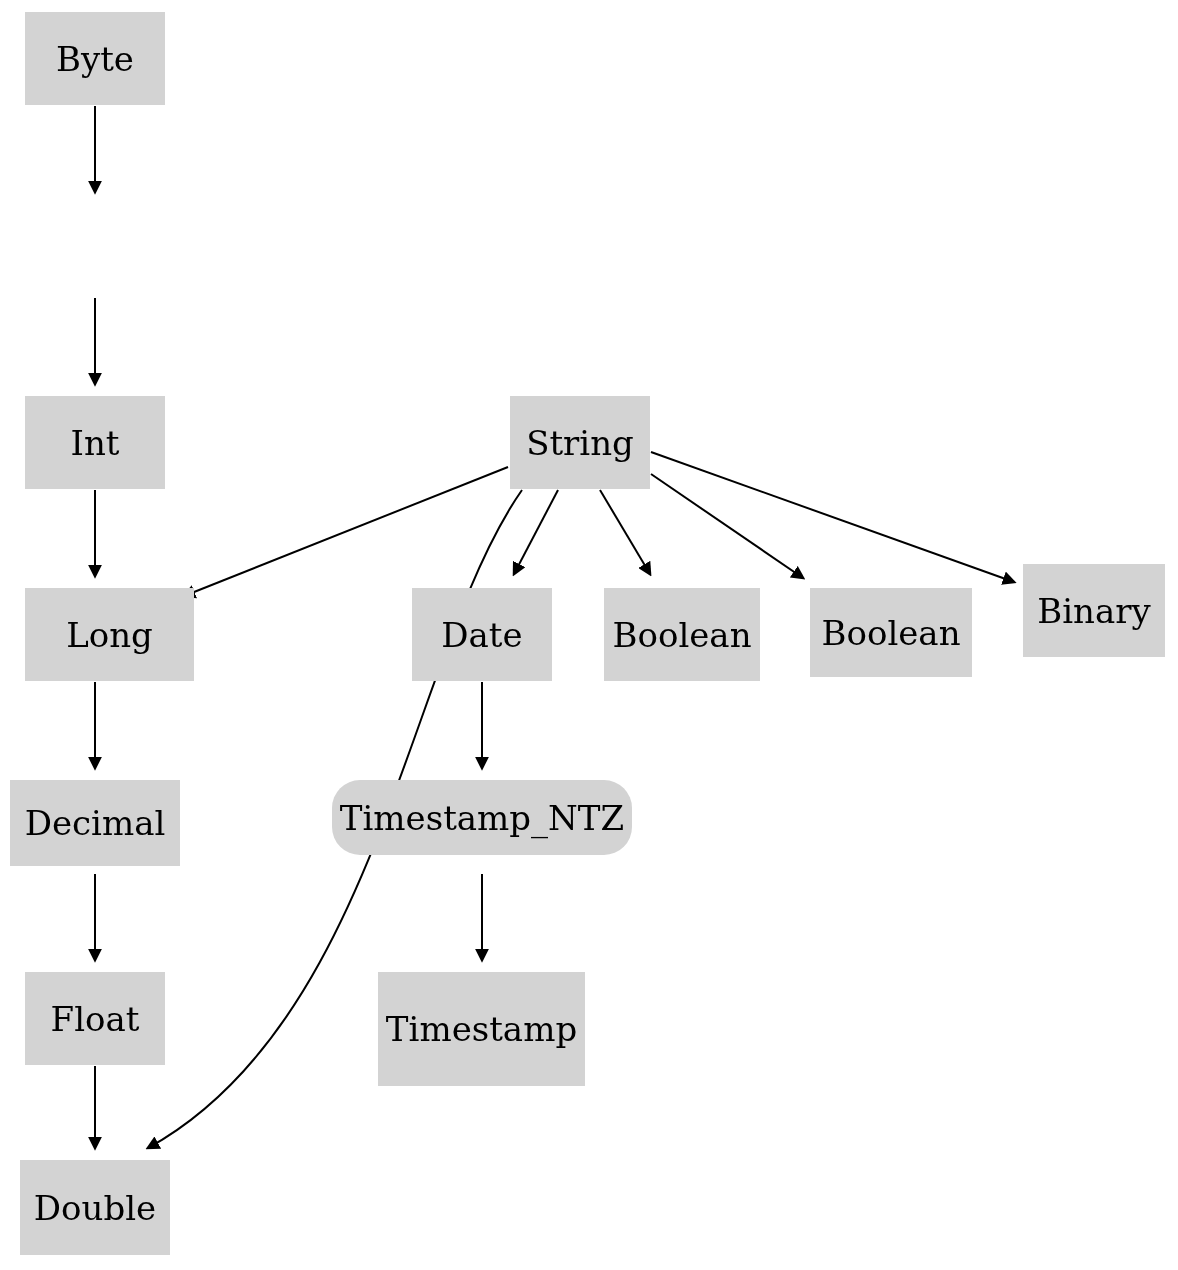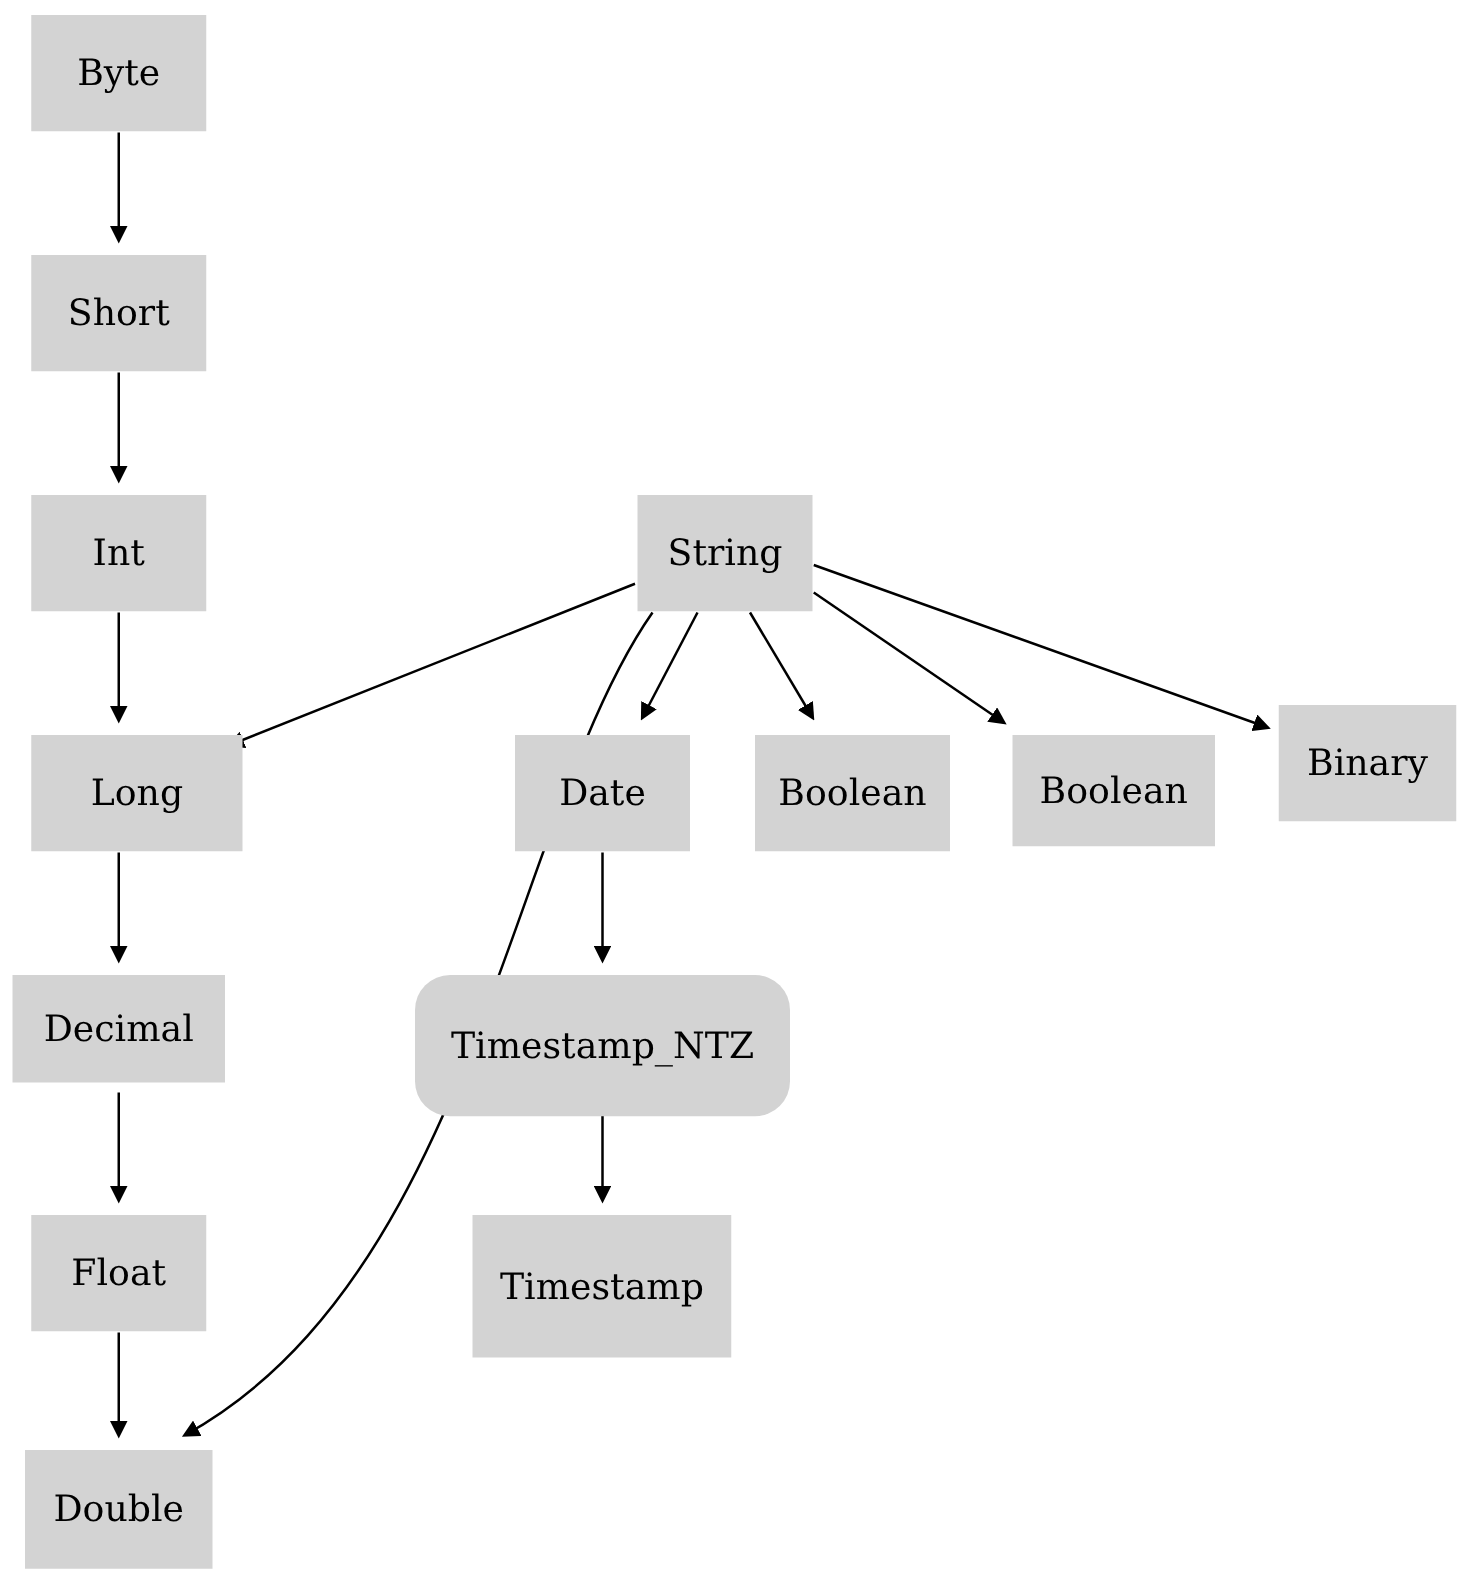--- a/index.html
+++ b/index.html
@@ -22,21 +22,21 @@
     z-index: 1;
   }
   .node {
     position: absolute;
     z-index: 2;
     background: #d3d3d3;
     color: #000000;
     display: flex;
     align-items: center;
     justify-content: center;
-    font-size: 29px;
+    font-size: 34px;
     line-height: 1;
     text-align: center;
     white-space: nowrap;
   }
   .edge {
     stroke: #000000;
     stroke-width: 2;
     fill: none;
   }
 </style>
@@ -62,39 +62,38 @@
     <path class="edge" d="M558,490 L514,574" marker-end="url(#arrow)"></path>
     <path class="edge" d="M600,490 L650,574" marker-end="url(#arrow)"></path>
     <path class="edge" d="M651,474 L803,578" marker-end="url(#arrow)"></path>
     <path class="edge" d="M651,452 L1014,582" marker-end="url(#arrow)"></path>
     <path class="edge" d="M482,682 L482,768" marker-end="url(#arrow)"></path>
     <path class="edge" d="M482,874 L482,960" marker-end="url(#arrow)"></path>
   </svg>
 
   <div class="node" style="left:25px; top:12px; width:140px; height:93px;">Byte</div>
 
-  <div class="node" style="left:25px; top:204px; width:140px; height:93px;">Short</div>
 
   <div class="node" style="left:25px; top:396px; width:140px; height:93px;">Int</div>
 
   <div class="node" style="left:510px; top:396px; width:140px; height:93px;">String</div>
 
   <div class="node" style="left:25px; top:588px; width:169px; height:93px;">Long</div>
 
   <div class="node" style="left:412px; top:588px; width:140px; height:93px;">Date</div>
 
   <div class="node" style="left:604px; top:588px; width:156px; height:93px;">Boolean</div>
 
   <div class="node" style="left:810px; top:588px; width:162px; height:89px;">Boolean</div>
 
   <div class="node" style="left:1023px; top:564px; width:142px; height:93px;">Binary</div>
 
   <div class="node" style="left:10px; top:780px; width:170px; height:86px;">Decimal</div>
 
-  <div class="node" style="left:332px; top:780px; width:300px; height:113px;border-radius:28px;">Timestamp_NTZ</div>
+  <div class="node" style="left:332px; top:780px; width:300px; height:75px;border-radius:28px;">Timestamp_NTZ</div>
 
   <div class="node" style="left:25px; top:972px; width:140px; height:93px;">Float</div>
 
   <div class="node" style="left:378px; top:972px; width:207px; height:114px;">Timestamp</div>
 
   <div class="node" style="left:20px; top:1160px; width:150px; height:95px;">Double</div>
 
 </div>
 
 </body></html>

